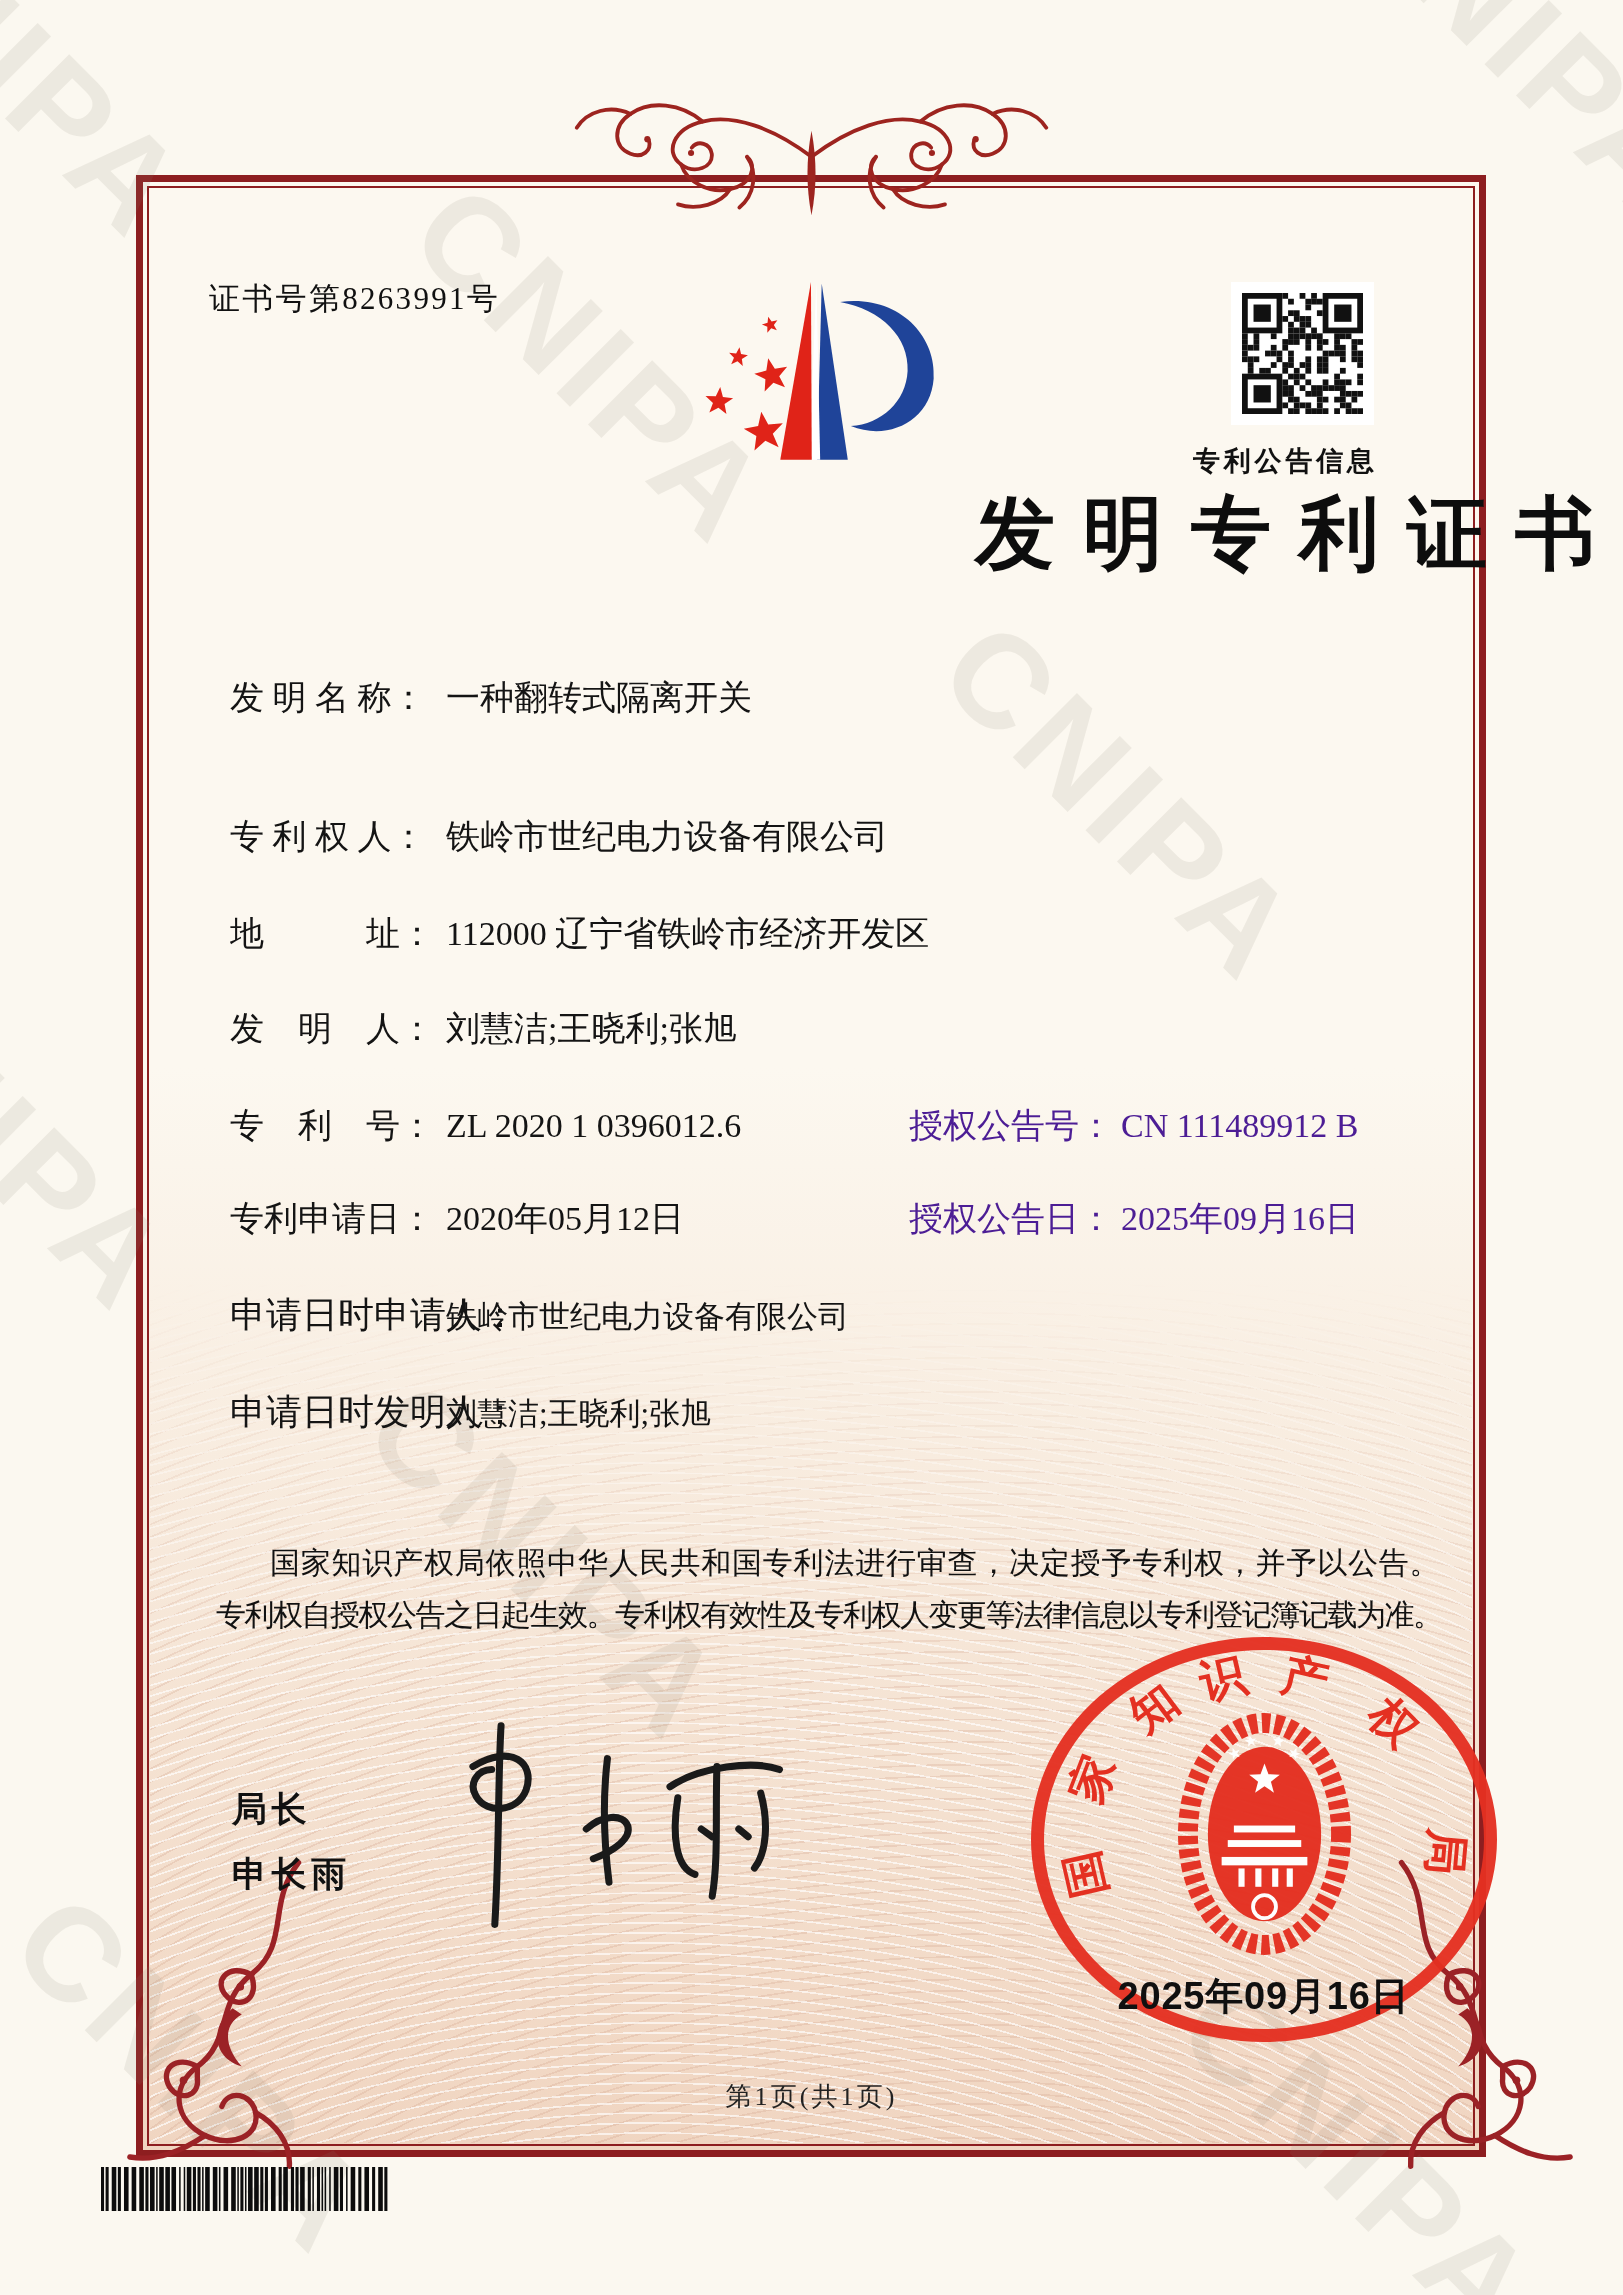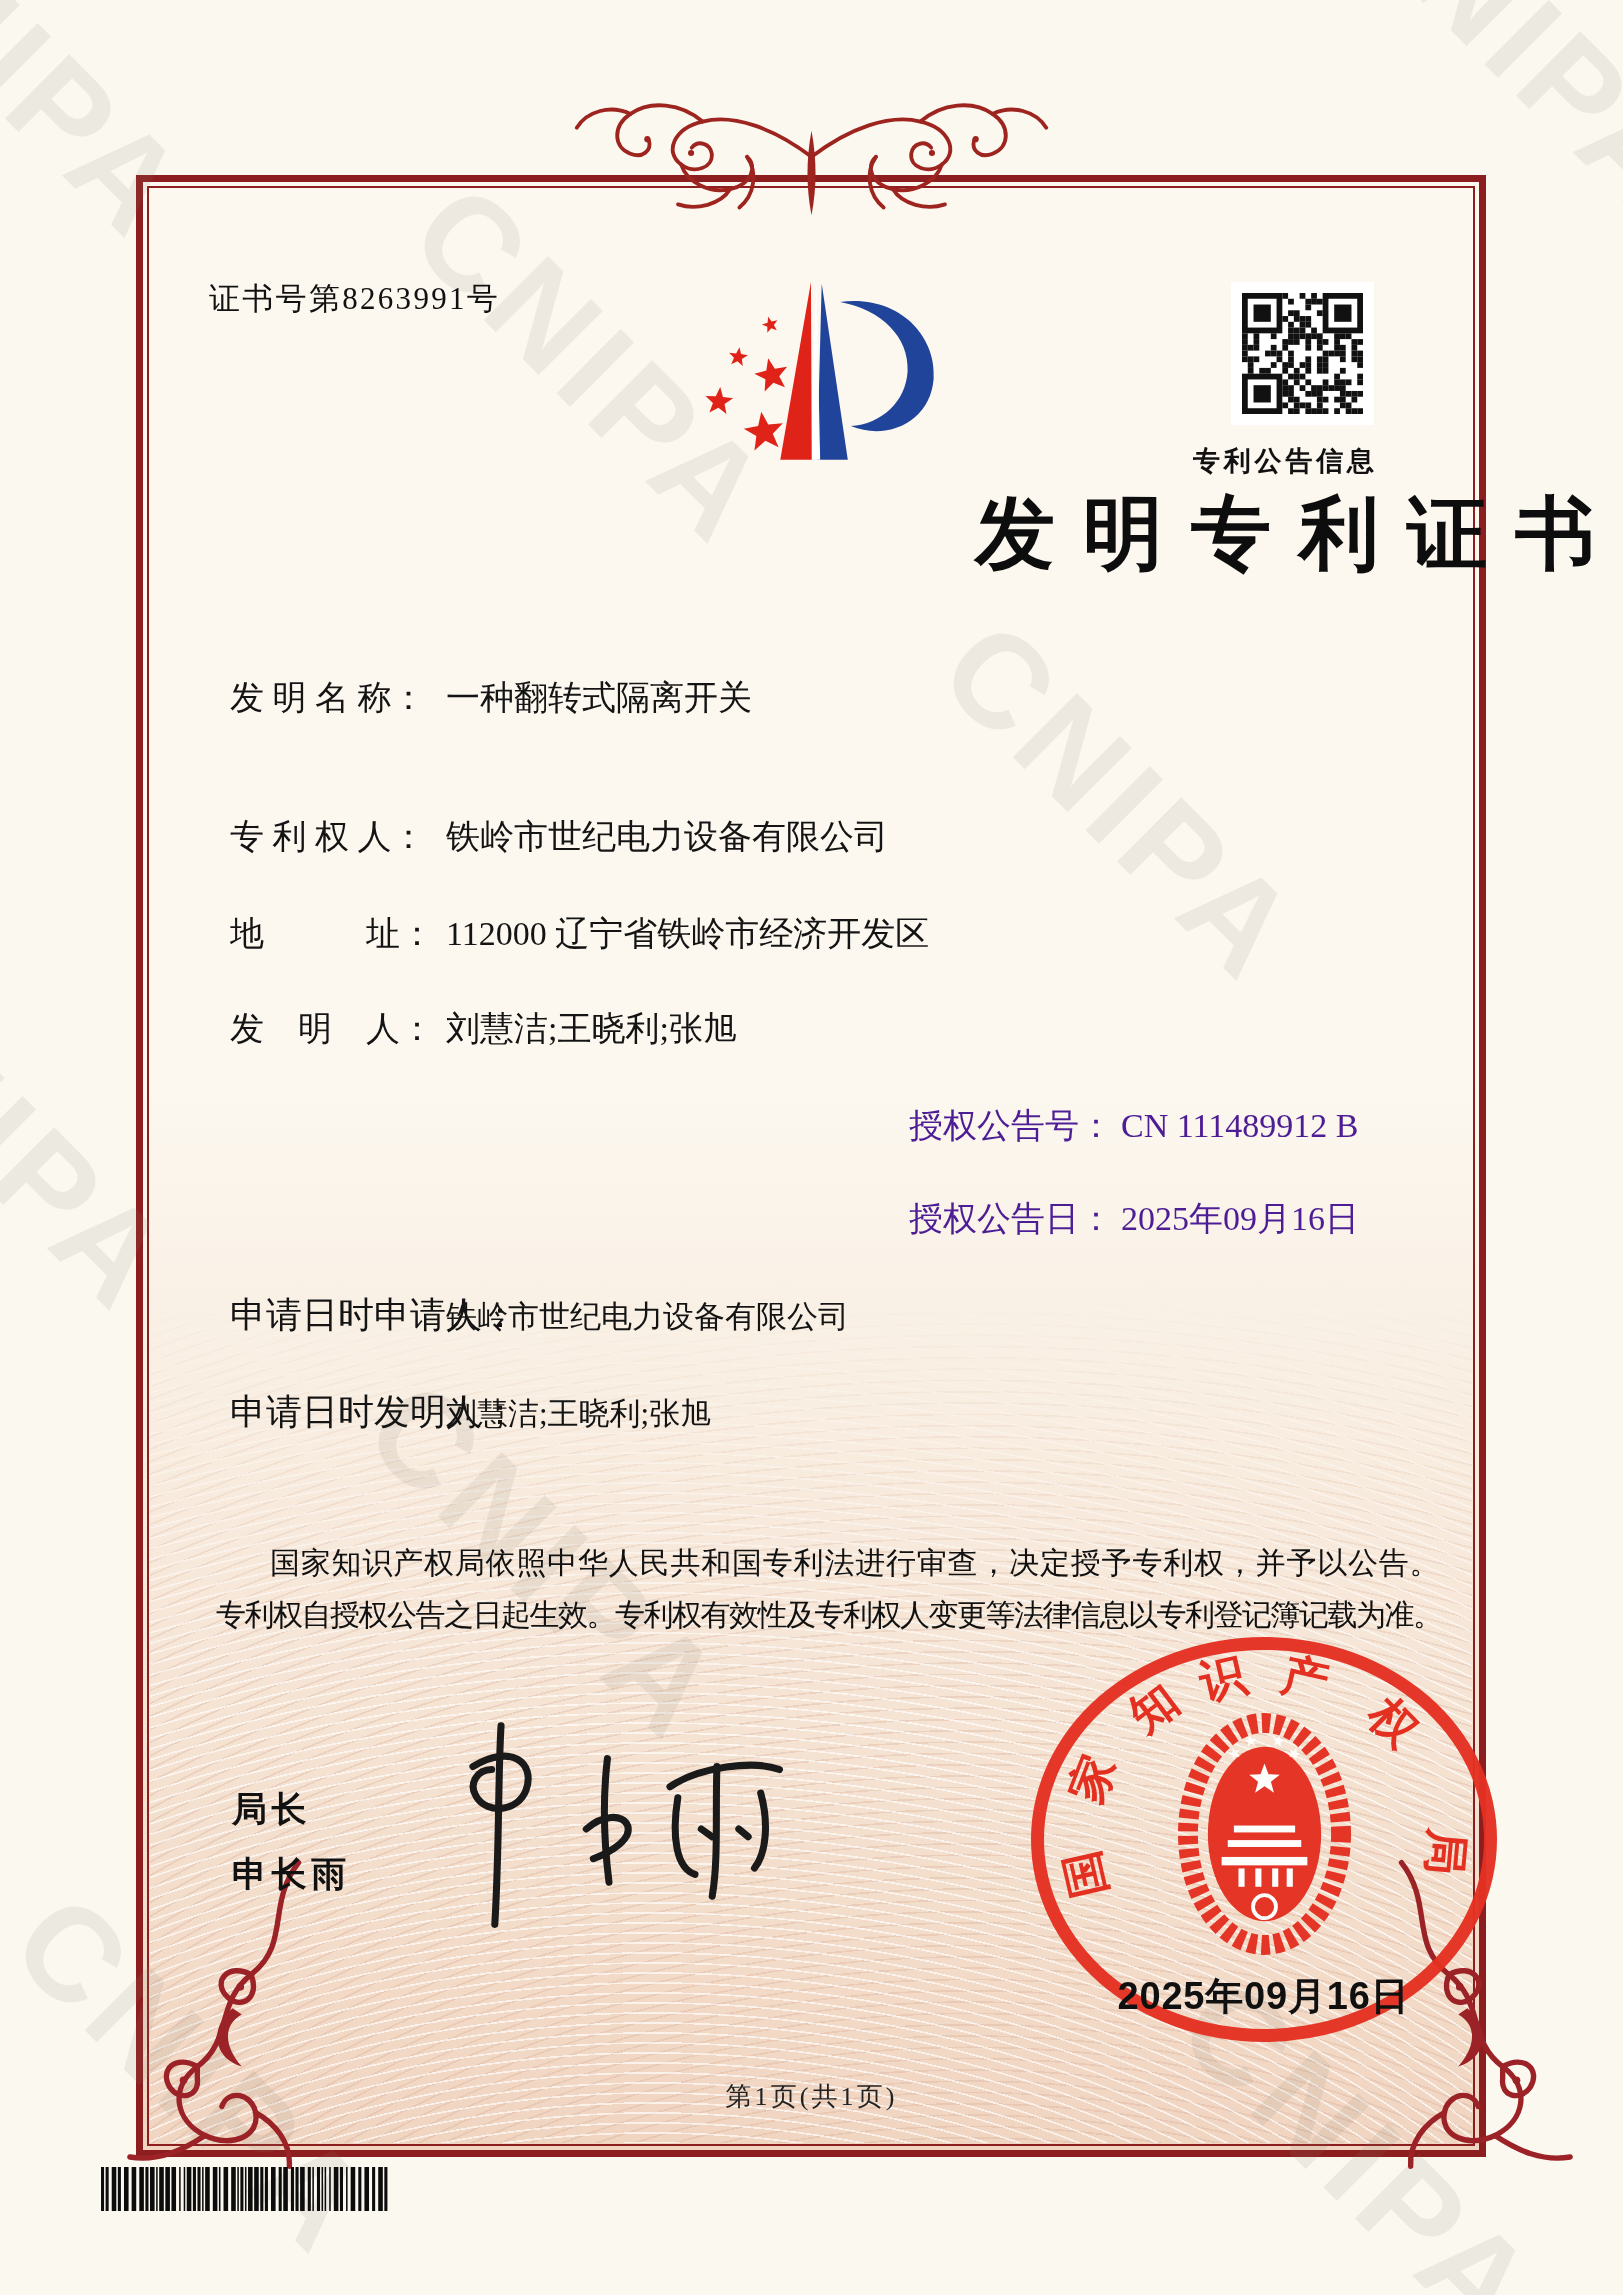--- a/index.html
+++ b/index.html
@@ -321,22 +321,28 @@
   </div>
   <div class="row" style="top:675px">
     <span class="lbl">发 明 名 称：</span><span class="val">一种翻转式隔离开关</span>
   </div>
   <div class="row" style="top:911px">
     <span class="lbl">地　　　址：</span><span class="val">112000 辽宁省铁岭市经济开发区</span>
   </div>
   <div class="row" style="top:1006px">
     <span class="lbl">发　明　人：</span><span class="val">刘慧洁;王晓利;张旭</span>
   </div>
+  <div class="row" style="top:1103px">
+    <span class="lbl">专　利　号：</span><span class="val">ZL 2020 1 0396012.6</span>
+  </div>
   <div class="rcol" style="top:1103px">
     <span class="lbl">授权公告号：</span><span class="val">CN 111489912 B</span>
+  </div>
+  <div class="row" style="top:1196px">
+    <span class="lbl">专利申请日：</span><span class="val">2020年05月12日</span>
   </div>
   <div class="rcol" style="top:1196px">
     <span class="lbl">授权公告日：</span><span class="val">2025年09月16日</span>
   </div>
   <div class="row" style="top:1291px">
     <span class="lbl small">申请日时申请人：</span><span class="val small">铁岭市世纪电力设备有限公司</span>
   </div>
   <div class="row" style="top:1388px">
     <span class="lbl small">申请日时发明人：</span><span class="val small">刘慧洁;王晓利;张旭</span>
   </div>

